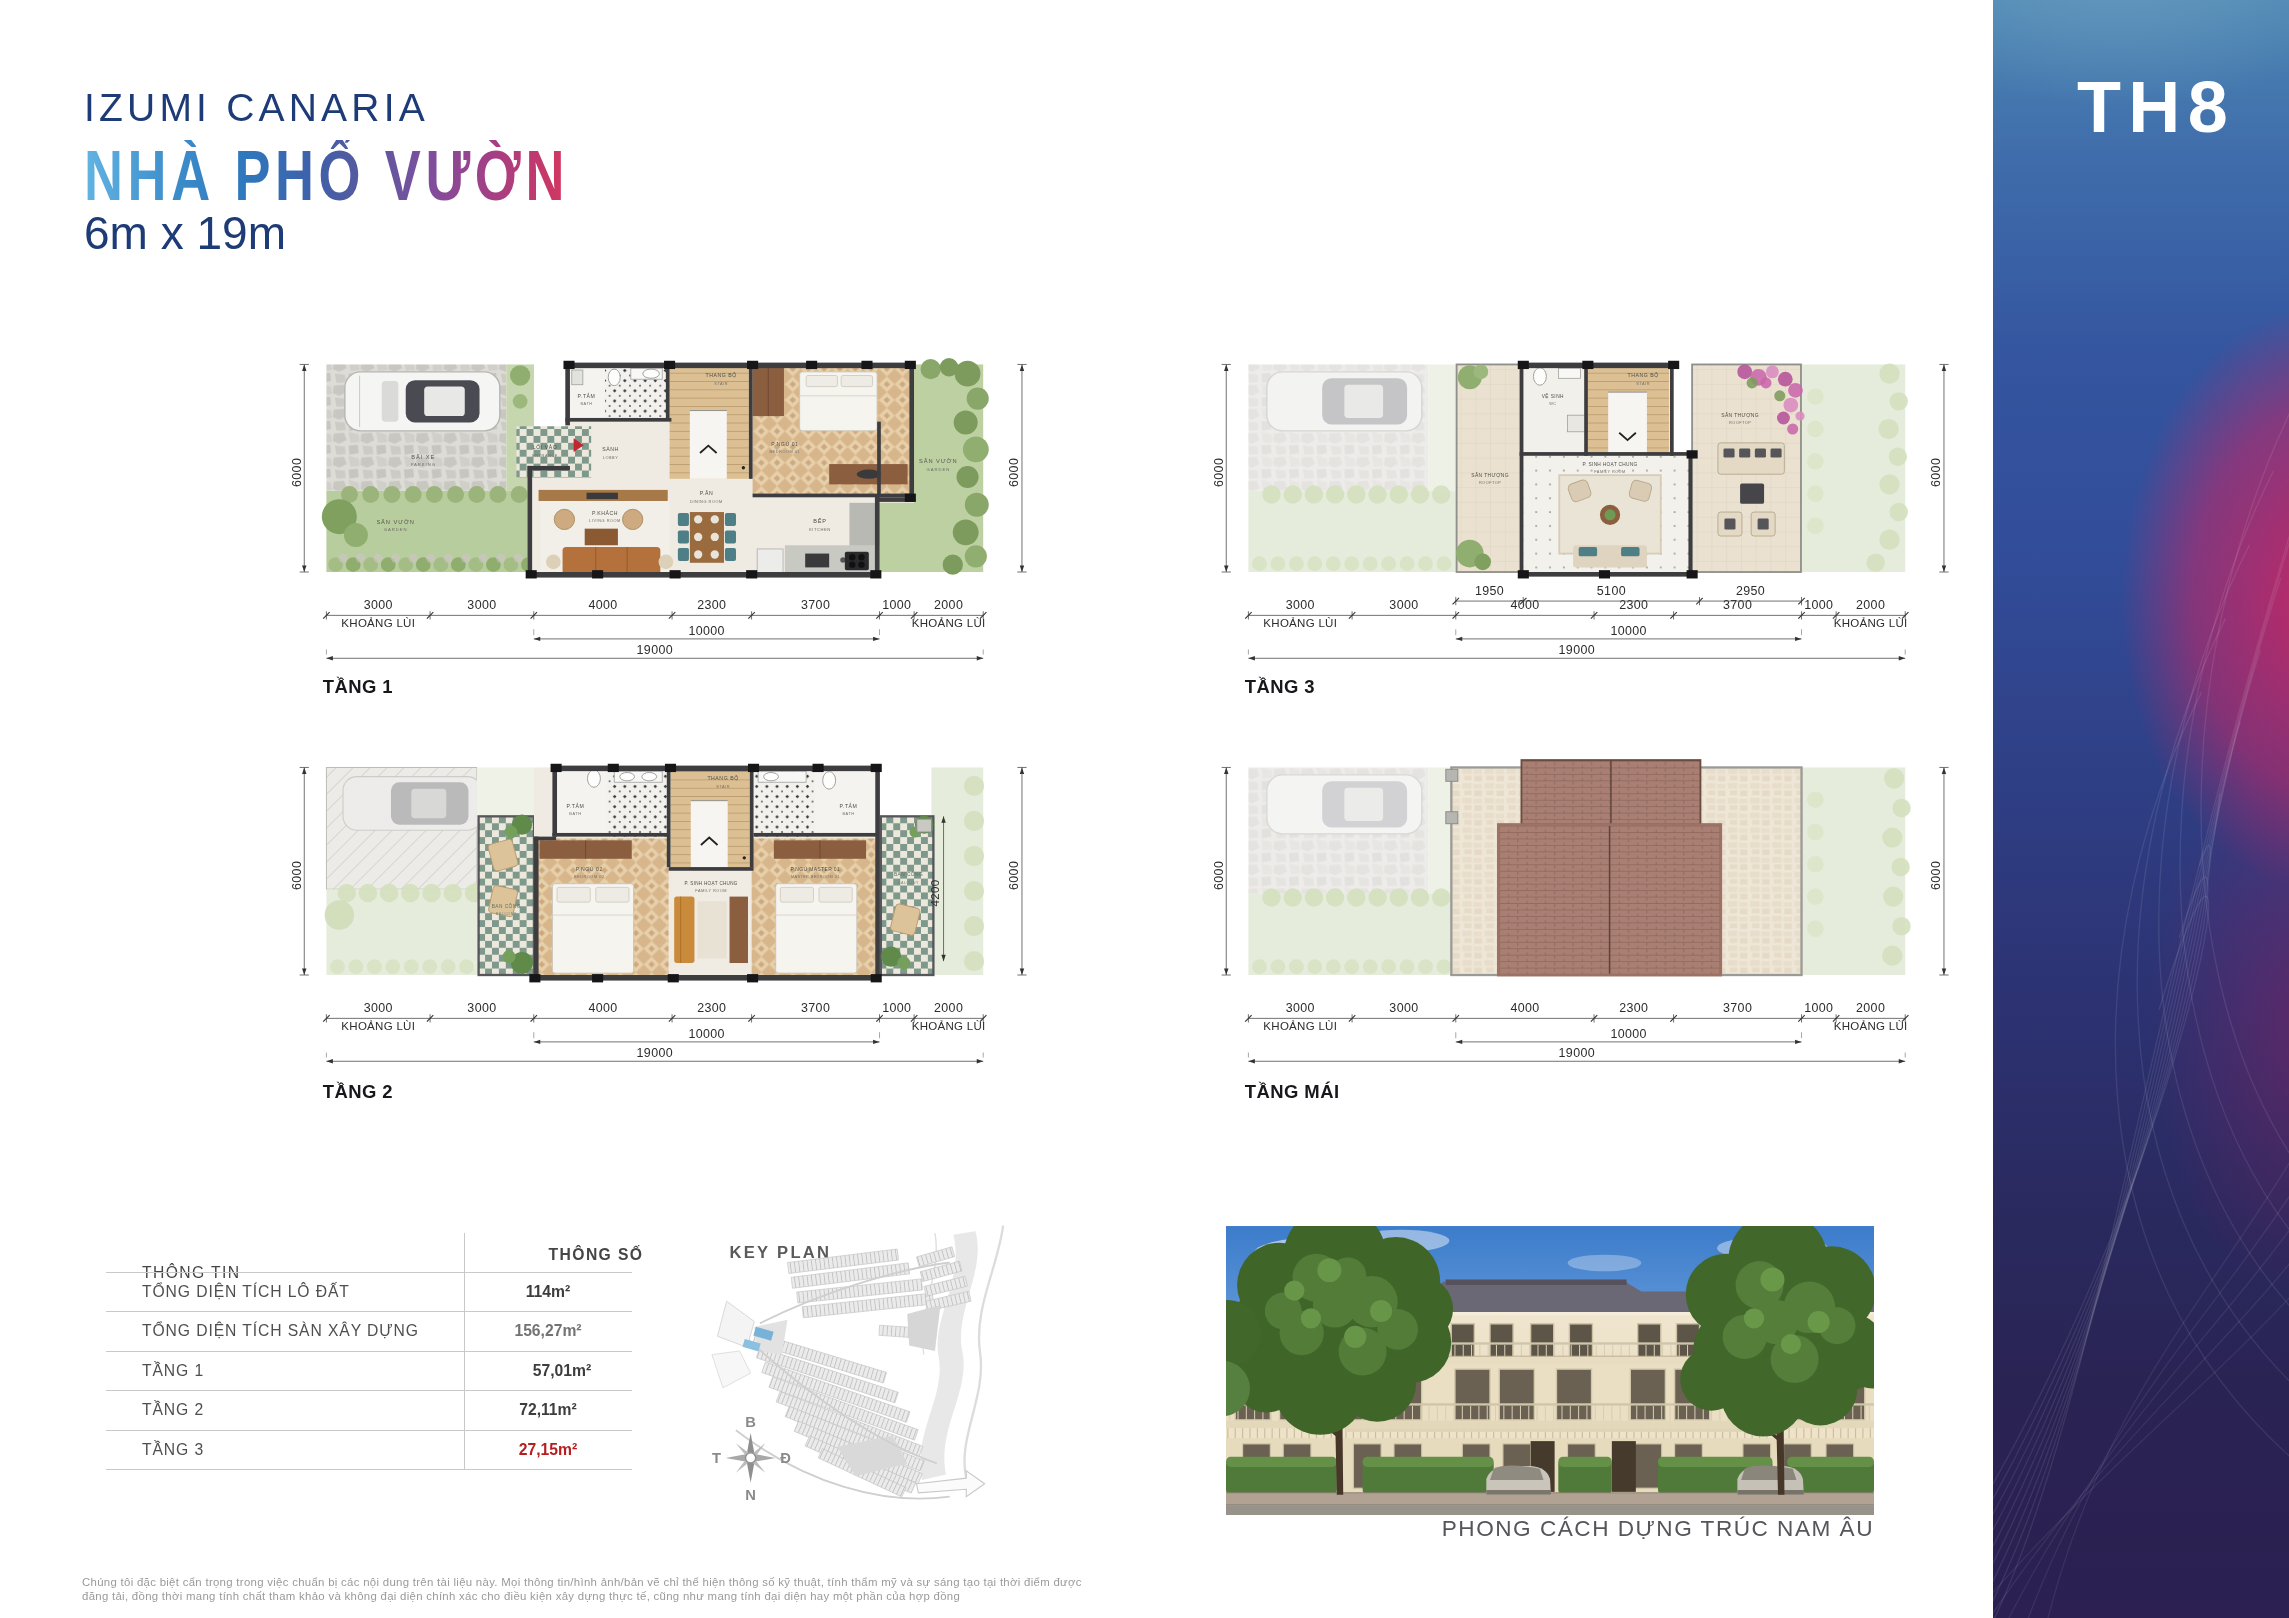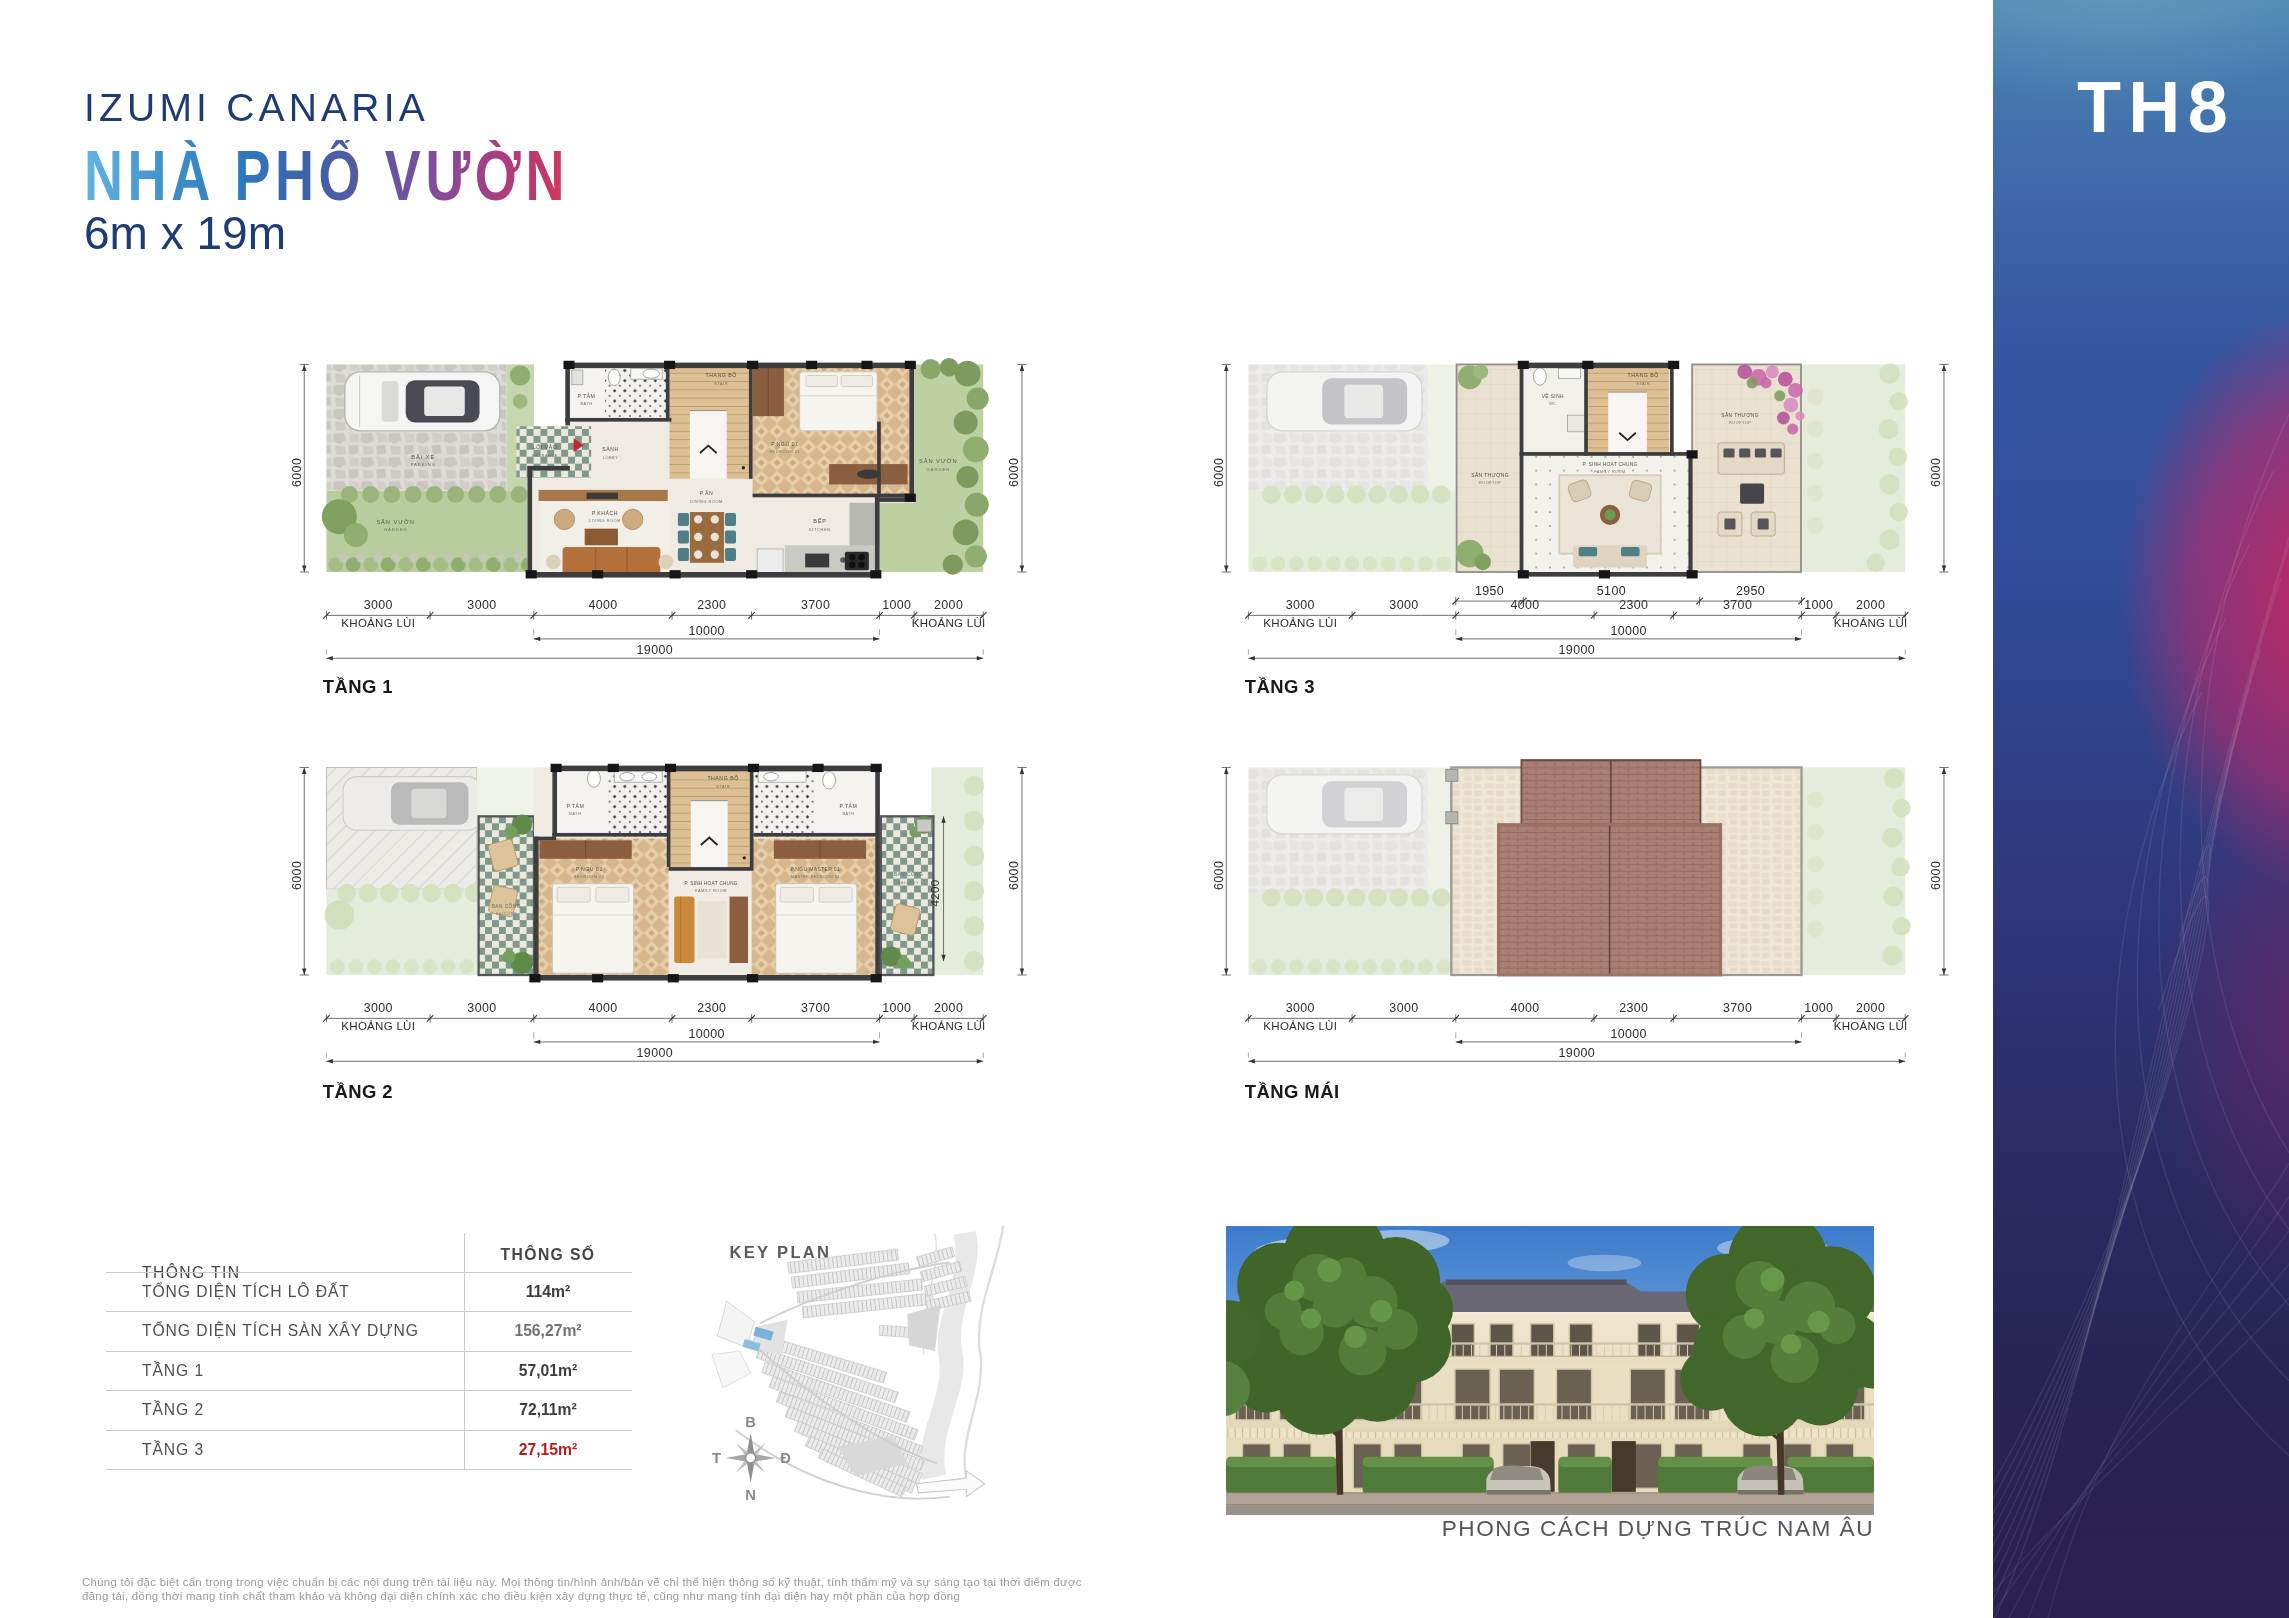--- a/index.html
+++ b/index.html
@@ -999,30 +999,30 @@
     <path d="M2107.0 832.0 l-2.4 7 h4.8 Z" fill="#333"></path>
     <path d="M2107.0 1057.0 l-2.4 -7 h4.8 Z" fill="#333"></path>
     <line x1="2102.0" y1="832.0" x2="2112.0" y2="832.0" stroke="#555" stroke-width="0.9"></line>
     <line x1="2102.0" y1="1057.0" x2="2112.0" y2="1057.0" stroke="#555" stroke-width="0.9"></line>
     <text x="2103.0" y="949.0" font-size="13.5" fill="#2d2d2d" text-anchor="middle" font-weight="normal" letter-spacing="0.4" transform="rotate(-90 2103.0 949.0)">6000</text>
     <text x="1349.0" y="1190.0" font-size="20.0" fill="#17171c" text-anchor="start" font-weight="bold" letter-spacing="0.5">TẦNG MÁI</text>
   </svg>
 <div class="abs" style="left:106px;top:1233px;width:526px;height:236px;font-size:15.7px;color:#4f4f4f;">
     <div style="position:absolute;left:358px;top:0;width:0.9px;height:236px;background:#c9c9c9;"></div>
     <div style="position:absolute;left:36px;top:11px;font-weight:normal;color:#454545;letter-spacing:1.4px;margin-top:20px;">THÔNG TIN</div>
-    <div style="position:absolute;left:358px;width:168px;top:13px;text-align:center;font-weight:bold;color:#454545;letter-spacing:1.4px;">THÔNG SỐ</div>
+    <div style="position:absolute;left:358px;width:168px;top:13px;text-align:center;font-weight:bold;color:#454545;letter-spacing:1.4px;padding-left:48px;">THÔNG SỐ</div>
     <div style="position:absolute;left:0;top:39px;width:526px;height:0.9px;background:#c9c9c9;"></div>
     <div style="position:absolute;left:36px;top:50px;letter-spacing:0.9px;">TỔNG DIỆN TÍCH LÔ ĐẤT</div>
     <div style="position:absolute;left:358px;width:168px;top:50px;text-align:center;font-weight:bold;color:#3d3d3d;">114m²</div>
     <div style="position:absolute;left:0;top:78px;width:526px;height:0.9px;background:#c9c9c9;"></div>
     <div style="position:absolute;left:36px;top:89px;letter-spacing:0.9px;">TỔNG DIỆN TÍCH SÀN XÂY DỰNG</div>
     <div style="position:absolute;left:358px;width:168px;top:89px;text-align:center;font-weight:bold;color:#737373;">156,27m²</div>
     <div style="position:absolute;left:0;top:118px;width:526px;height:0.9px;background:#c9c9c9;"></div>
     <div style="position:absolute;left:36px;top:129px;letter-spacing:0.9px;">TẦNG 1</div>
-    <div style="position:absolute;left:358px;width:168px;top:129px;text-align:center;font-weight:bold;color:#3d3d3d;">57,01m²</div>
+    <div style="position:absolute;left:358px;width:168px;top:129px;text-align:center;font-weight:bold;color:#3d3d3d;padding-left:14px;">57,01m²</div>
     <div style="position:absolute;left:0;top:157px;width:526px;height:0.9px;background:#c9c9c9;"></div>
     <div style="position:absolute;left:36px;top:168px;letter-spacing:0.9px;">TẦNG 2</div>
     <div style="position:absolute;left:358px;width:168px;top:168px;text-align:center;font-weight:bold;color:#3d3d3d;">72,11m²</div>
     <div style="position:absolute;left:0;top:197px;width:526px;height:0.9px;background:#c9c9c9;"></div>
     <div style="position:absolute;left:36px;top:208px;letter-spacing:0.9px;">TẦNG 3</div>
     <div style="position:absolute;left:358px;width:168px;top:208px;text-align:center;font-weight:bold;color:#b91c1c;">27,15m²</div>
     <div style="position:absolute;left:0;top:236px;width:526px;height:0.9px;background:#c9c9c9;"></div>
   </div>
 <svg class="abs" style="left:699px;top:1216px" width="341" height="305" viewBox="0 0 370 330">
     <defs>

